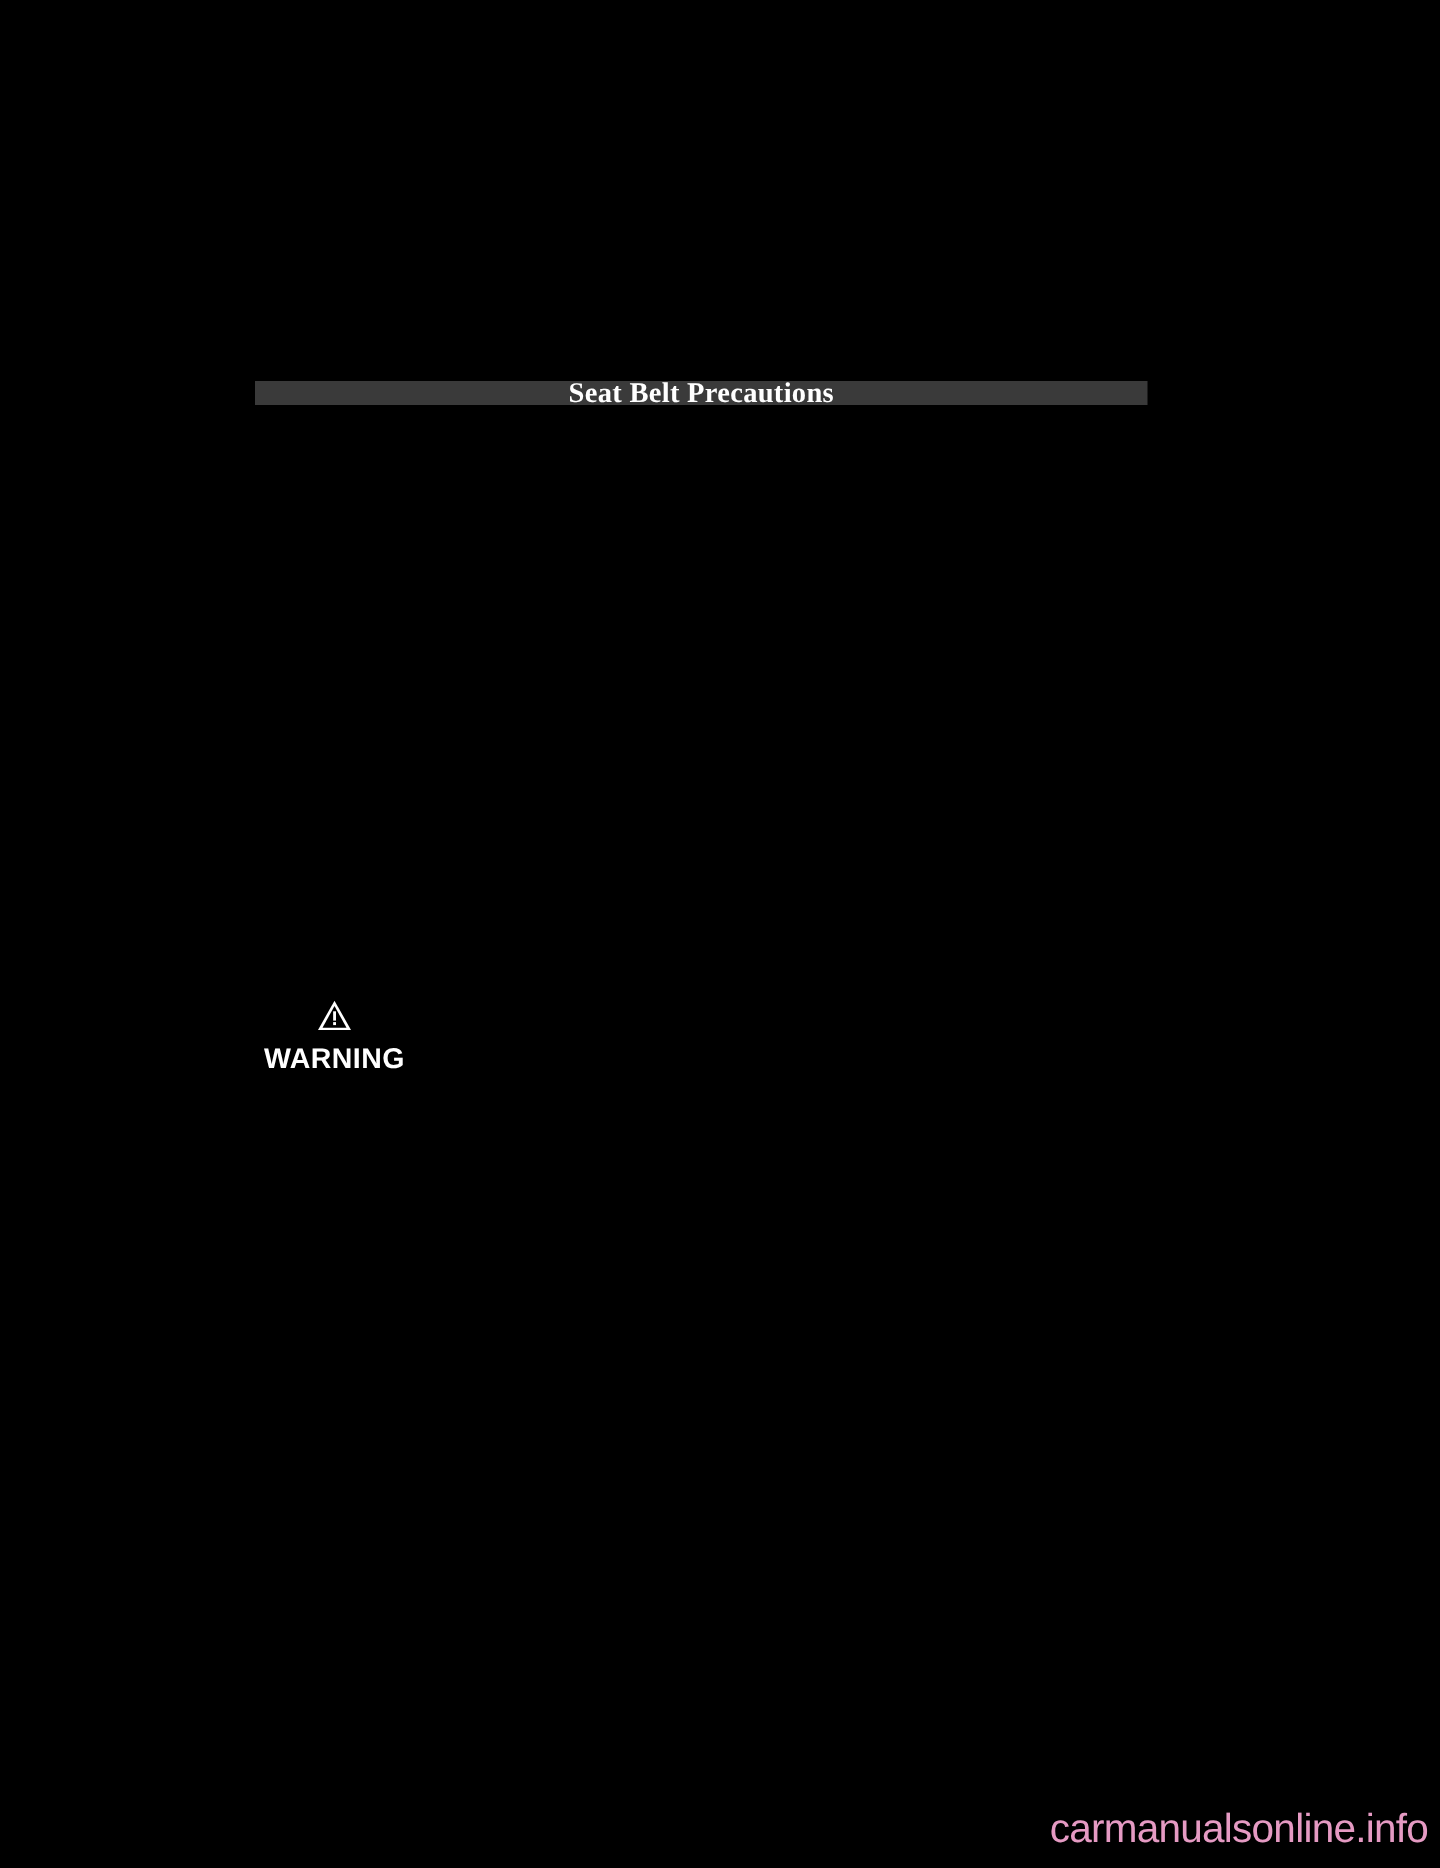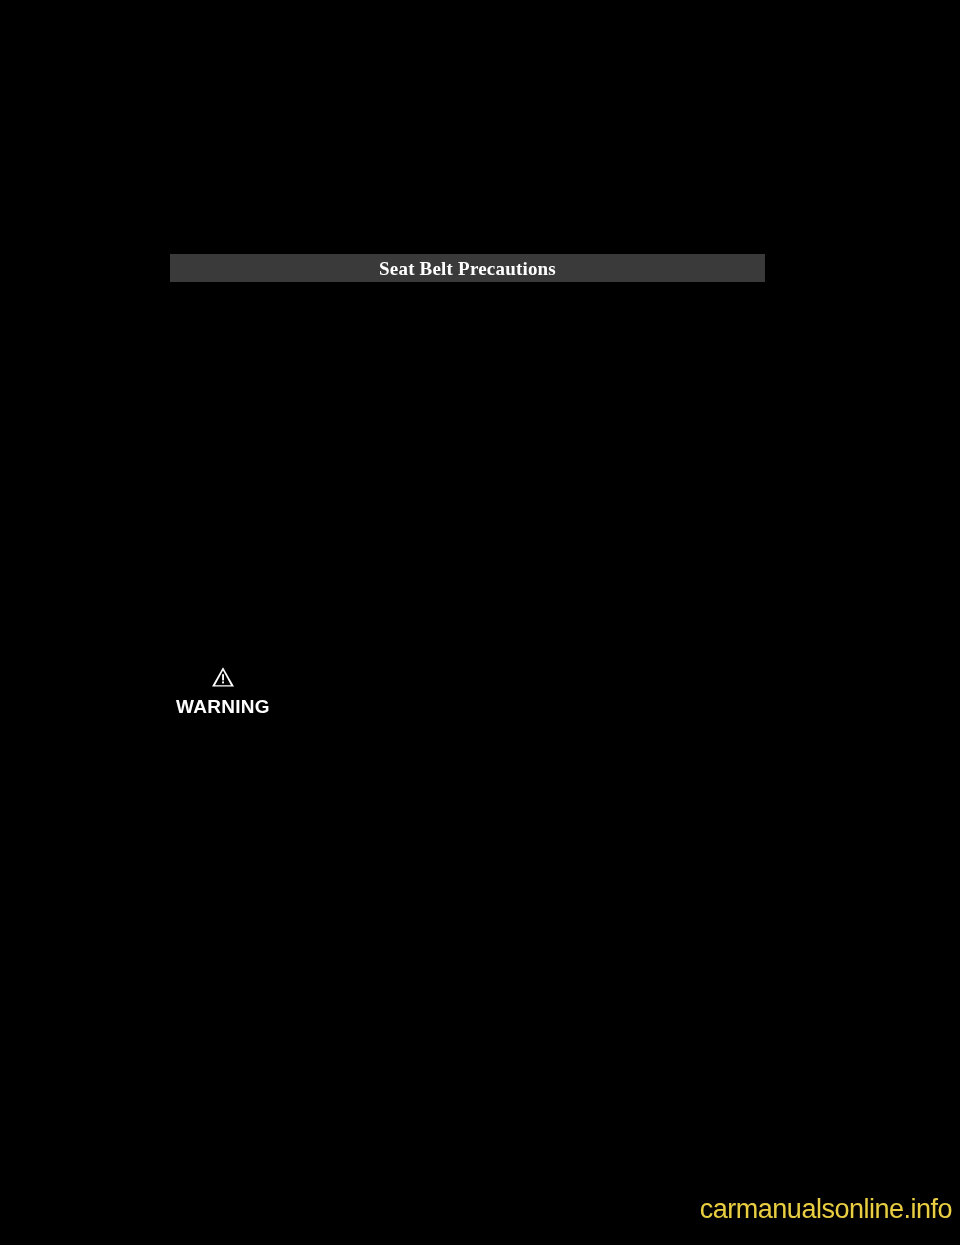--- a/index.html
+++ b/index.html
@@ -21,21 +21,21 @@
     inset: 0;
     background: #000000;
   }
 
   
   .section-heading {
     position: absolute;
     left: 170px;
     top: 254px;
     width: 595px;
-    height: 28px;
+    height: 16px;
     background: #3a3a3a;
     display: flex;
     align-items: center;
     justify-content: center;
   }
   .section-heading .title {
     font-family: "Liberation Serif", serif;
     font-weight: bold;
     font-size: 19px;
     color: #ffffff;
@@ -64,24 +64,24 @@
     font-size: 19px;
     color: #ffffff;
     line-height: 1;
     letter-spacing: 0.3px;
   }
 
   
   .watermark {
     position: absolute;
     right: 8px;
-    bottom: 22px;
+    bottom: 12px;
     font-family: "Liberation Sans", sans-serif;
     font-size: 27px;
-    color: #fde047;
+    color: #f9a8d4;
     letter-spacing: -0.5px;
     line-height: 1;
     opacity: 0.92;
     white-space: nowrap;
   }
 </style>
 </head>
 <body>
 
 <div class="page">

